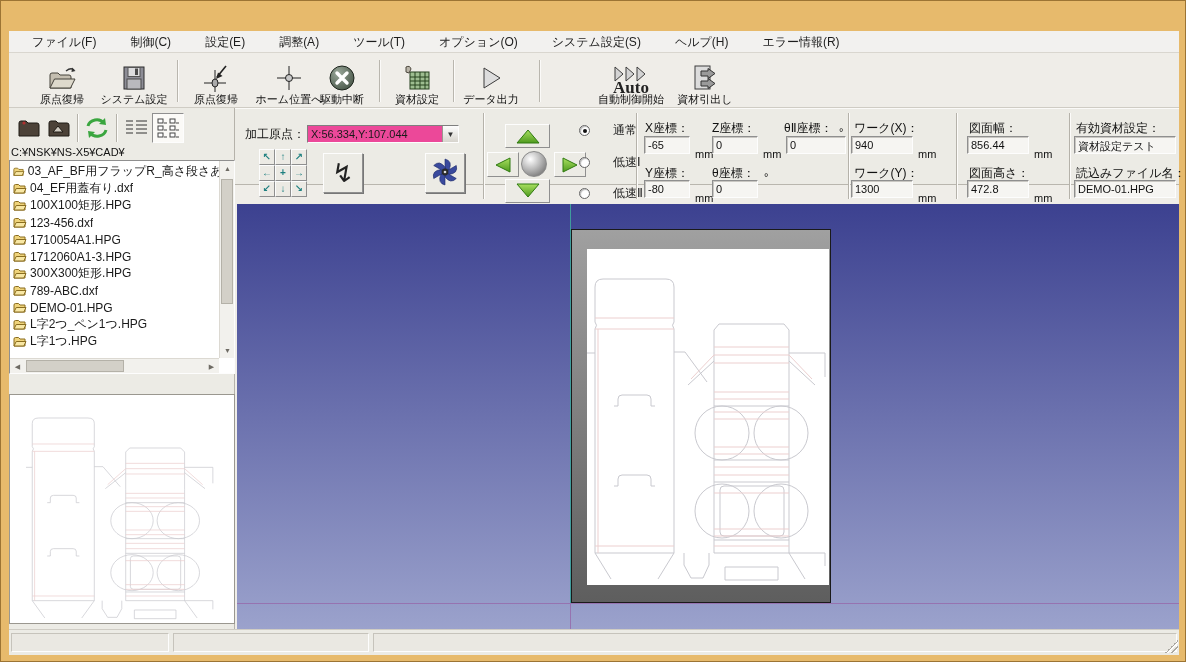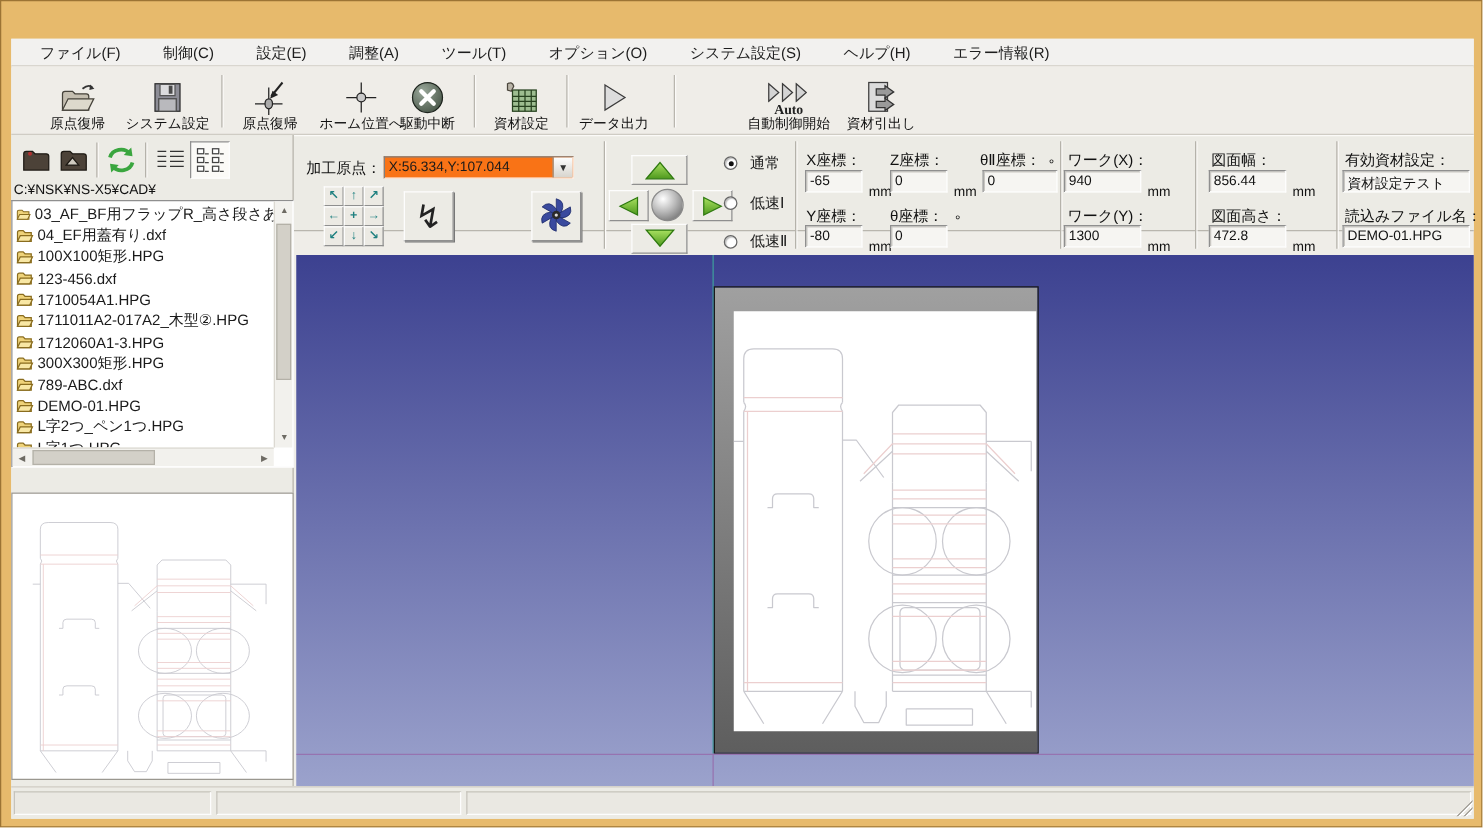--- a/index.html
+++ b/index.html
@@ -21,43 +21,43 @@
   .client { position:absolute; left:8px; top:30px; width:1170px; height:624px; background:#efede8; }
 
   .menubar { position:absolute; left:0; top:0; width:100%; height:22px; background:#f2f1ef; border-bottom:1px solid #d9d6cf; display:flex; align-items:flex-start; padding-left:14px;gap:16px; }
   .menu-item { padding:3px 9px; color:#1d1d1d; font-size:12px; white-space:nowrap; }
 
   .toolbar { position:absolute; left:0; top:23px; width:100%; height:54px; background:#efede8; border-bottom:1px solid #cfccc4; }
   .tbtn { position:absolute; top:2px; height:50px; display:flex; flex-direction:column; align-items:center; justify-content:flex-end; }
   .tbtn .ticon { height:30px; display:flex; align-items:center; justify-content:center; }
   .tbtn .tlabel { font-size:11px; white-space:nowrap; color:#111; line-height:13px; }
   .tsep { position:absolute; top:6px; height:42px; width:2px; border-left:1px solid #b9b6ae; border-right:1px solid #fbfaf8; }
-  .auto-word { font-family:"Liberation Serif","DejaVu Serif",serif; font-weight:bold; font-size:11px; line-height:10px; color:#222; }
+  .auto-word { font-family:"Liberation Serif","DejaVu Serif",serif; font-weight:bold; font-size:17px; line-height:10px; color:#222; }
 
   
   .controlrow { position:absolute; left:226px; top:77px; width:944px; height:77px; background:#ecebe5; border-top:1px solid #fbfaf8; border-bottom:1px solid #b9b6ae; }
   .gsep { position:absolute; top:4px; height:86px; width:2px; border-left:1px solid #b5b2aa; border-right:1px solid #fdfcfa; }
   .clabel { position:absolute; font-size:12px; color:#111; white-space:nowrap; }
   .cfield { position:absolute; height:18px; background:#f6f5f2; border:1px solid; border-color:#8f8f8f #fdfdfd #fdfdfd #8f8f8f; box-shadow:inset 1px 1px 0 #c9c7c2; font-size:11px; padding:2px 3px 0; color:#111; white-space:nowrap; overflow:hidden; }
   .cunit { position:absolute; font-size:11px; color:#111; }
 
-  .combo { position:absolute; left:72px; top:16px; width:152px; height:18px; background:#f97316; border:1px solid; border-color:#7f7f7f #fdfdfd #fdfdfd #7f7f7f; display:flex; }
+  .combo { position:absolute; left:72px; top:16px; width:152px; height:18px; background:#ec4899; border:1px solid; border-color:#7f7f7f #fdfdfd #fdfdfd #7f7f7f; display:flex; }
   .combo .val { flex:1; font-size:11px; padding:2px 3px 0; white-space:nowrap; overflow:hidden; }
   .combo .drop { width:16px; background:linear-gradient(#fdfdfd,#d7d4cd); border-left:1px solid #9a978f; font-size:8px; display:flex; align-items:center; justify-content:center; color:#333; }
 
   .jog-grid { position:absolute; left:24px; top:40px; width:48px; height:48px; display:grid; grid-template-columns:repeat(3,1fr); }
   .garr { border:1px solid; border-color:#fdfdfd #8f8f8f #8f8f8f #fdfdfd; background:#eceae4; color:#1f8080; font-size:10px; font-weight:bold; display:flex; align-items:center; justify-content:center; line-height:10px; }
 
   .sq-btn { position:absolute; width:40px; height:40px; background:#ecebe5; border:1px solid; border-color:#fdfdfd #8f8f8f #8f8f8f #fdfdfd; box-shadow:1px 1px 0 #777; display:flex; align-items:center; justify-content:center; }
   .zig { font-size:26px; color:#222; line-height:26px; }
 
   .jogbtn { position:absolute; background:#ecebe5; border:1px solid; border-color:#fdfdfd #8f8f8f #8f8f8f #fdfdfd; display:flex; align-items:center; justify-content:center; }
   .jog-ball { position:absolute; width:26px; height:26px; border-radius:50%; background:radial-gradient(circle at 35% 30%, #ffffff, #b9b9b9 45%, #7e7e7e 80%); border:1px solid #8a8a8a; }
 
-  .radio-row { position:absolute; display:flex; align-items:center; gap:10px; }
+  .radio-row { position:absolute; display:flex; align-items:center; gap:23px; }
   .radio-circle { width:11px; height:11px; border-radius:50%; background:#fff; border:1px solid #666; box-shadow:inset 1px 1px 1px #bbb; position:relative; }
   .radio-row.selected .radio-circle::after { content:""; position:absolute; left:3px; top:3px; width:4px; height:4px; border-radius:50%; background:#111; }
   .radio-label { font-size:12px; }
 
   
   .sidebar { position:absolute; left:0; top:77px; width:226px; height:521px; background:#ecebe5; border-right:1px solid #b5b2aa; }
   .mini-btn { position:absolute; top:5px; width:28px; height:30px; display:flex; align-items:center; justify-content:center; }
   .mini-btn.pressed { background:#fbfaf7; border:1px solid; border-color:#8f8f8f #fdfdfd #fdfdfd #8f8f8f; }
   .msep { position:absolute; top:6px; height:28px; width:2px; border-left:1px solid #b5b2aa; border-right:1px solid #fdfcfa; }
   .path-label { position:absolute; left:2px; top:38px; font-size:11px; color:#111; white-space:nowrap; }
@@ -456,26 +456,20 @@
               <span class="fname">123-456.dxf</span>
             </div>
 
             <div class="file-row">
               <svg width="14" height="12" viewBox="0 0 14 12">
                 <use href="#folder-small"></use>
               </svg>
               <span class="fname">1710054A1.HPG</span>
             </div>
 
-            <div class="file-row">
-              <svg width="14" height="12" viewBox="0 0 14 12">
-                <use href="#folder-small"></use>
-              </svg>
-              <span class="fname">1711011A2-017A2_木型②.HPG</span>
-            </div>
 
             <div class="file-row">
               <svg width="14" height="12" viewBox="0 0 14 12">
                 <use href="#folder-small"></use>
               </svg>
               <span class="fname">1712060A1-3.HPG</span>
             </div>
 
             <div class="file-row">
               <svg width="14" height="12" viewBox="0 0 14 12">

